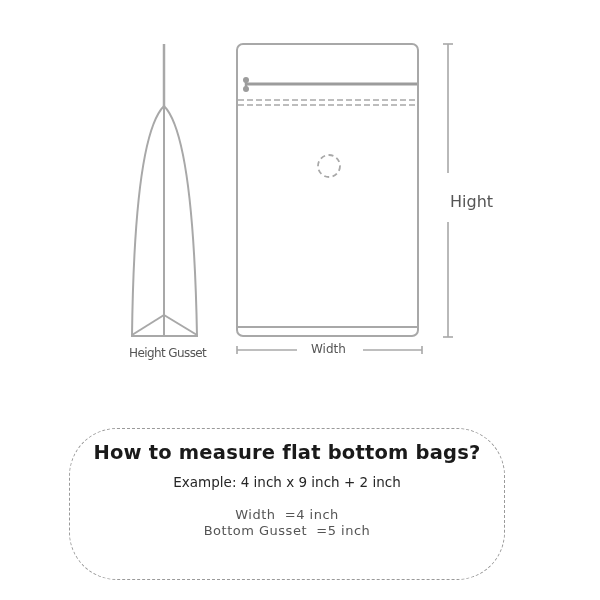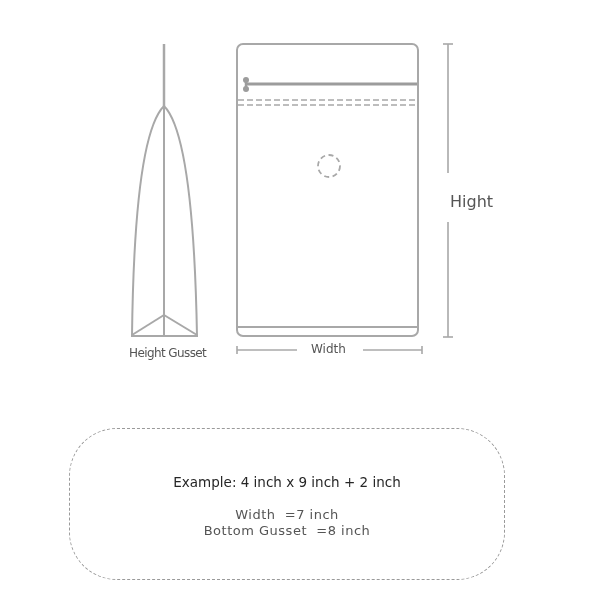--- a/index.html
+++ b/index.html
@@ -66,18 +66,19 @@
       </g>
     </g>
   </svg>
 
   <span class="lbl lbl-gusset">Height Gusset</span>
   <span class="lbl lbl-width">Width</span>
   <span class="lbl lbl-height">Hight</span>
 </div>
 
 <div class="info-box">
+  <div class="info-title">How to measure flat bottom bags?</div>
   <div class="info-example">Example: 4 inch x 9 inch + 2 inch</div>
   <div class="info-lines">
-    <div class="info-line">Width  =7 inch</div>
-    <div class="info-line">Bottom Gusset  =8 inch</div>
+    <div class="info-line">Width  =4 inch</div>
+    <div class="info-line">Bottom Gusset  =5 inch</div>
   </div>
 </div>
 
 </body></html>

